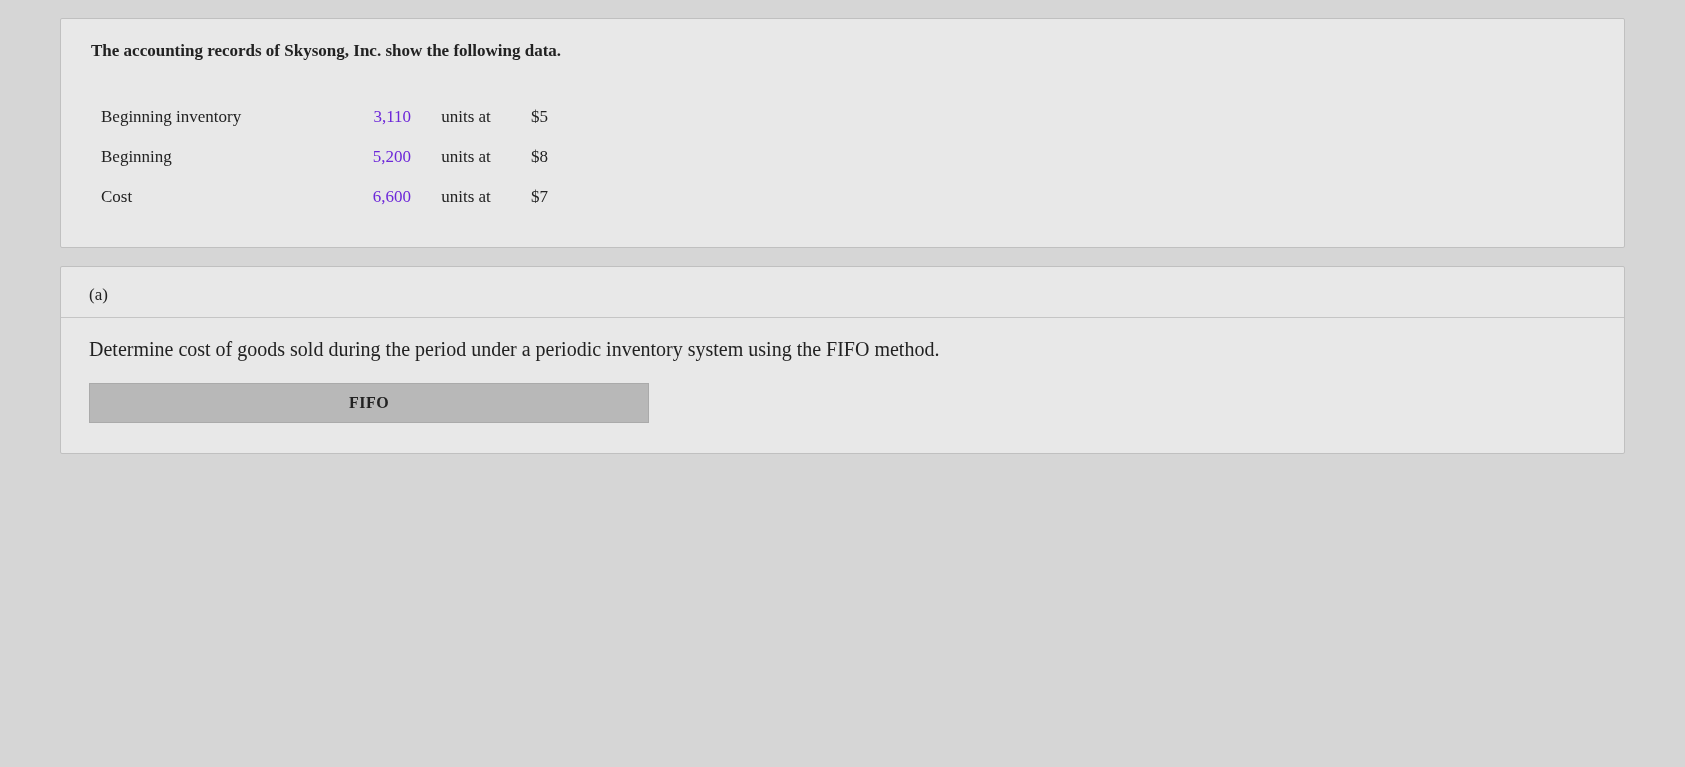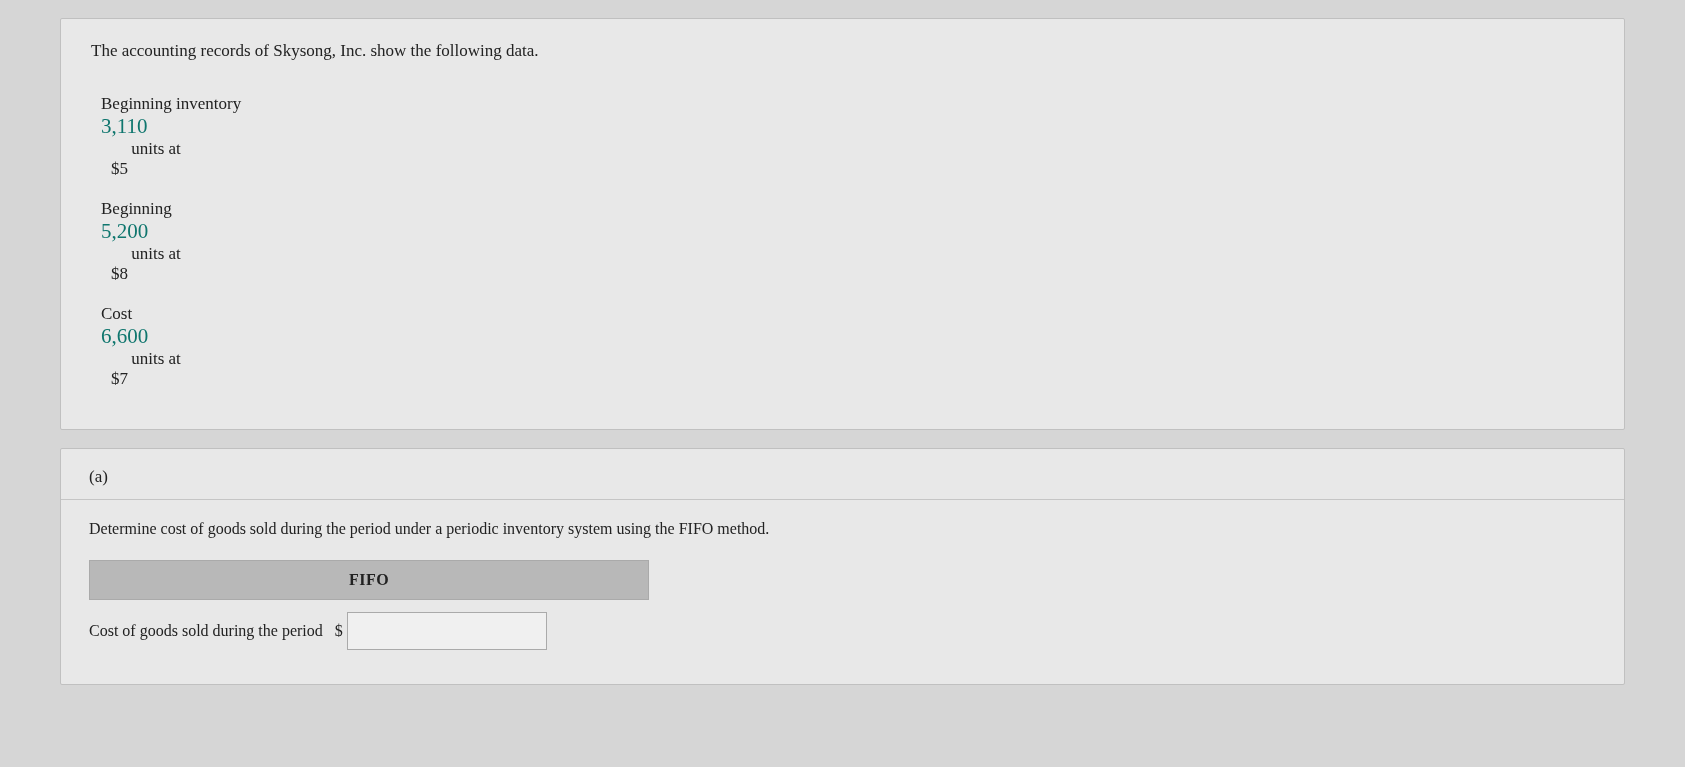--- a/index.html
+++ b/index.html
@@ -28,52 +28,52 @@
     .card {
       background-color: #e8e8e8;
       border: 1px solid #c0c0c0;
       margin: 18px 60px 0 60px;
       padding: 22px 30px 30px 30px;
       border-radius: 2px;
     }
 
     .card-intro {
       font-size: 17px;
-      font-weight: 400;
-      margin-bottom: 23px;
+      font-weight: 700;
+      margin-bottom: 36px;
       color: #222;
     }
 
     .data-table {
       display: flex;
       flex-direction: column;
       gap: 0;
       padding-left: 10px;
     }
 
     .data-row {
       display: flex;
-      flex-direction: column;
       align-items: baseline;
       padding: 10px 0;
       gap: 0;
     }
 
     .col-label {
       width: 220px;
       font-size: 17px;
       font-weight: 400;
       color: #222;
     }
 
     .col-qty {
       width: 90px;
-      font-size: 21px;
-      font-weight: 400;
-      color: #0f766e;
+      font-size: 17px;
+      font-weight: 400;
+      text-align: right;
+      color: #6d28d9;
     }
 
     .col-units {
       width: 110px;
       font-size: 17px;
       font-weight: 400;
       text-align: center;
       color: #222;
     }
 
@@ -100,31 +100,32 @@
       font-weight: 400;
       color: #222;
       border-bottom: 1px solid #c5c5c5;
     }
 
     .section-body {
       padding: 20px 28px 30px 28px;
     }
 
     .section-description {
-      font-size: 16px;
+      font-size: 20px;
       color: #222;
       margin-bottom: 22px;
       font-weight: 400;
     }
 
     
     .fifo-table-wrapper {
       display: flex;
       flex-direction: column;
       width: 560px;
+      gap: 12px;
     }
 
     .fifo-header-row {
       background-color: #b8b8b8;
       display: flex;
       justify-content: center;
       align-items: center;
       padding: 10px 0;
       border: 1px solid #aaa;
     }
@@ -206,23 +207,18 @@
 
     <div class="section-body">
       <p class="section-description">Determine cost of goods sold during the period under a periodic inventory system using the FIFO method.</p>
 
       <div class="fifo-table-wrapper">
 
         <div class="fifo-header-row">
           <span class="fifo-header-label">FIFO</span>
         </div>
 
-        <div class="fifo-input-row">
-          <span class="cogs-label">Cost of goods sold during the period</span>
-          <span class="dollar-sign">$</span>
-          <input class="fifo-input" type="text" value="" placeholder="" style="">
-        </div>
 
       </div>
     </div>
   </div>
 
 </div>
 
 </body></html>

